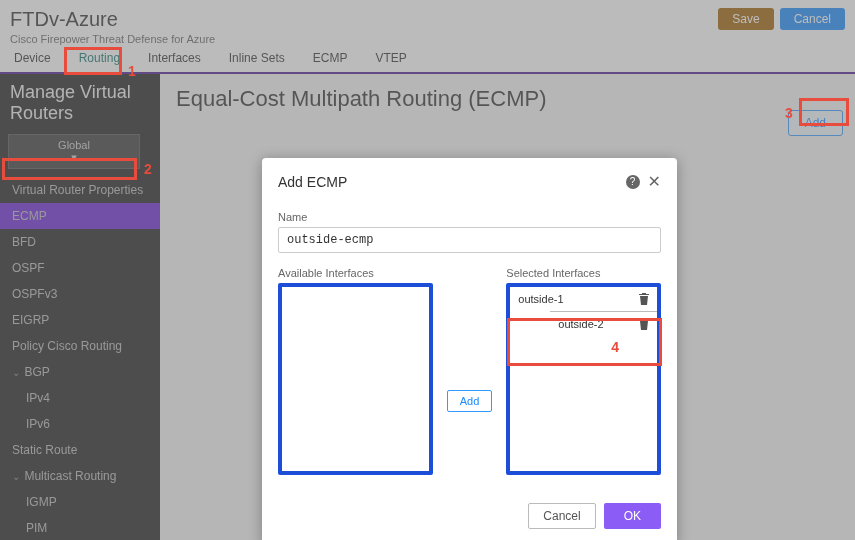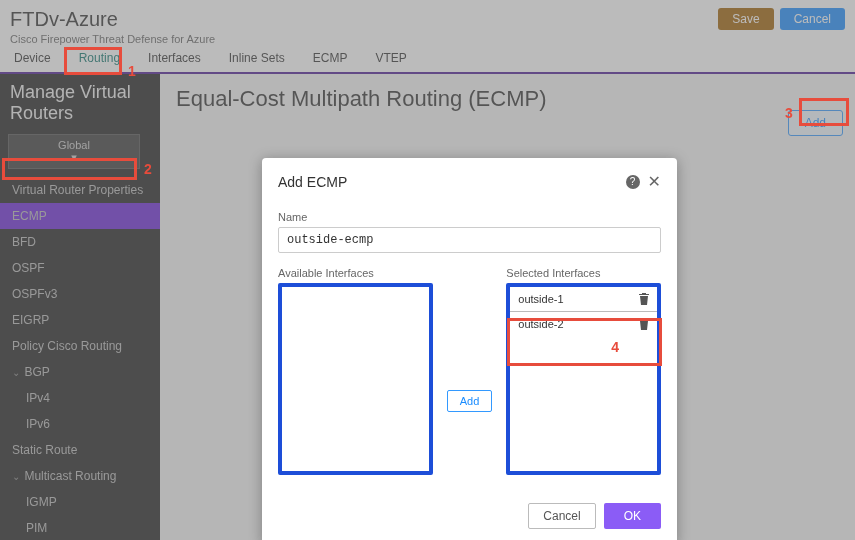--- a/index.html
+++ b/index.html
@@ -48,21 +48,21 @@
 .close-icon { font-size: 16px; color: #666; cursor: pointer; }
 .modal-body { padding: 6px 16px 16px 16px; }
 .field-label { font-size: 11px; color: #666; margin-bottom: 4px; }
 .field-input { width: 100%; border: 1px solid #ccc; padding: 5px 8px; font-size: 12px; border-radius: 2px; margin-bottom: 14px; color: #333; font-family: Liberation Mono, monospace; }
 .lists { display: flex; gap: 14px; align-items: flex-start; }
 .listcol { flex: 1; }
 .listbox { border: 4px solid #1d4ed8; height: 192px; border-radius: 2px; overflow: auto; }
 .mid-btn { align-self: center; margin-top: 60px; }
 .mid-btn button { padding: 4px 12px; border: 1px solid #3399ff; background: #fff; color: #1a8cff; border-radius: 2px; font-size: 11px; cursor: pointer; }
 .sel-row { display: flex; justify-content: space-between; align-items: center; padding: 6px 8px; font-size: 11px; color: #333; }
-.sel-row + .sel-row { border-top: 1px solid #bbb; }
+.sel-row + .sel-row { border-top: 1px solid #bbb; margin-left: 40px; }
 .trash-icon { width: 10px; height: 12px; position: relative; }
 .trash-icon svg { width: 10px; height: 12px; fill: #555; }
 .sel-highlight { position: absolute; top: 113px; right: 15px; width: 155px; height: 48px; border: 3px solid #e74c3c; }
 .callout-4 { position: absolute; top: 134px; right: 58px; color: #e74c3c; font-size: 14px; font-weight: bold; }
 
 .modal-foot { padding: 12px 16px 16px 16px; display: flex; justify-content: flex-end; gap: 8px; }
 .modal-foot .btn-cancel { background: #fff; border: 1px solid #bbb; padding: 5px 14px; font-size: 12px; border-radius: 2px; color: #555; cursor: pointer; }
 .modal-foot .btn-ok { background: #8b5cf6; border: none; padding: 5px 20px; font-size: 12px; border-radius: 2px; color: #fff; cursor: pointer; }
 </style>
 </head>

